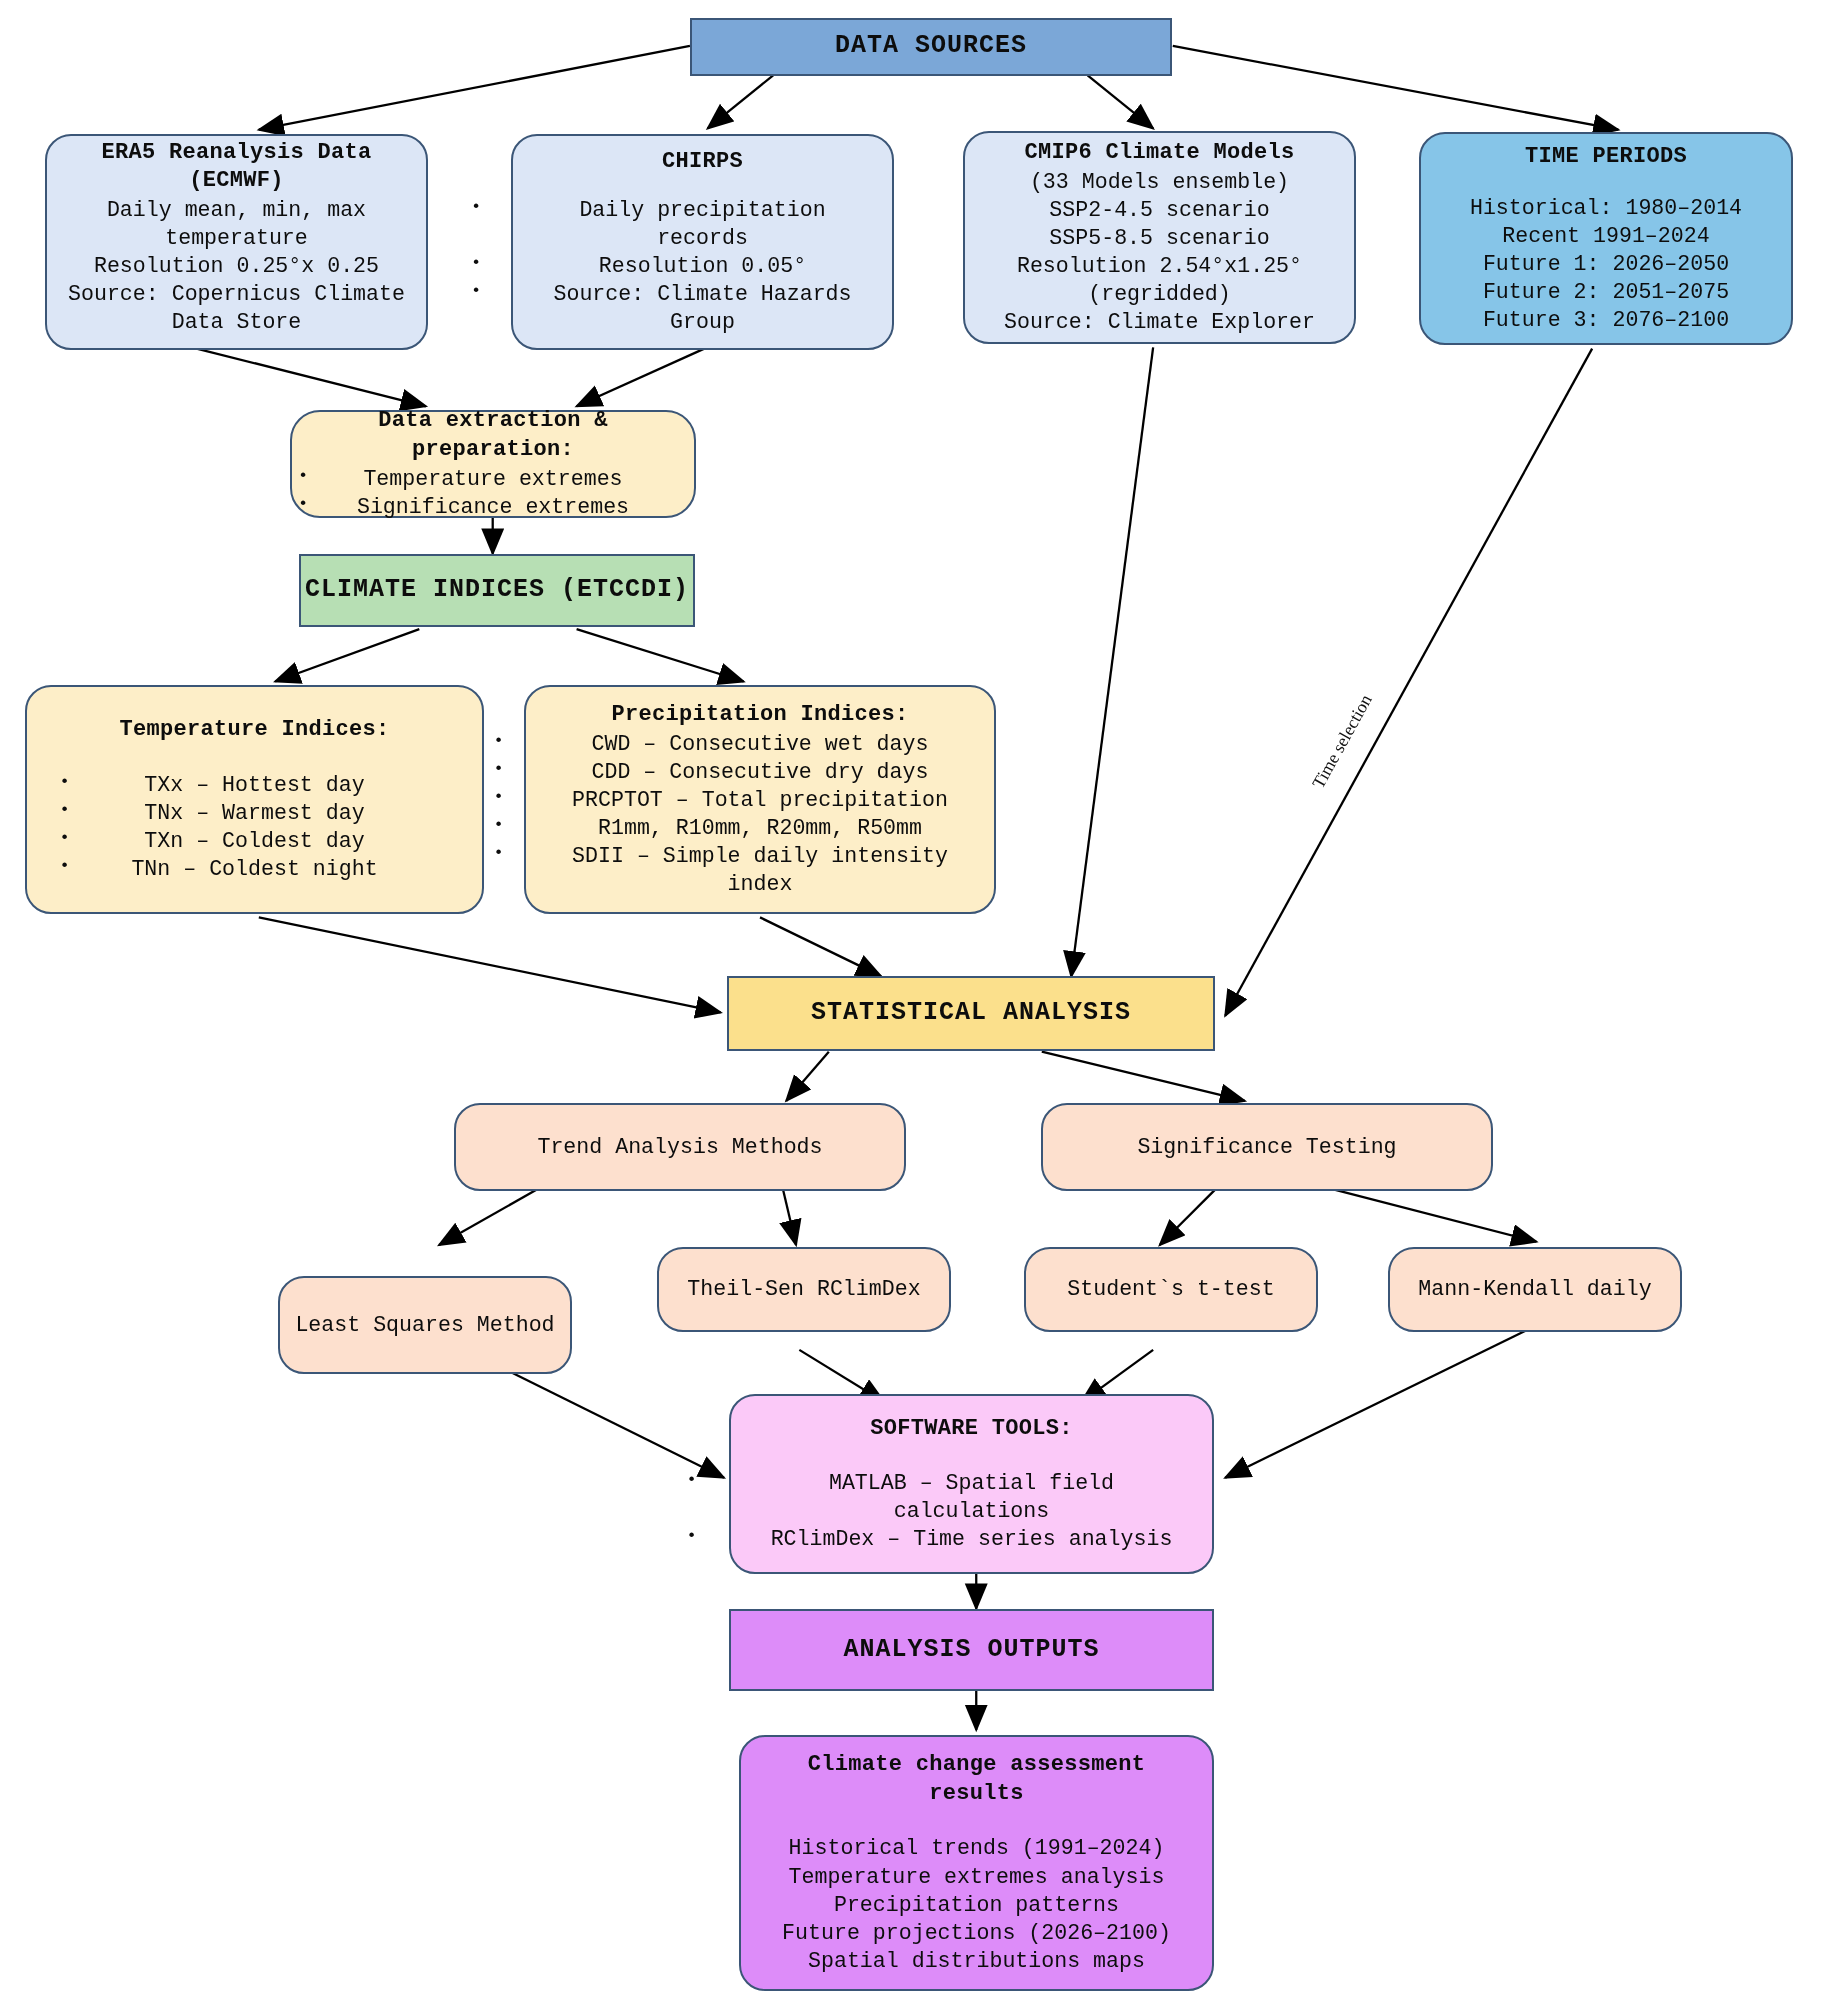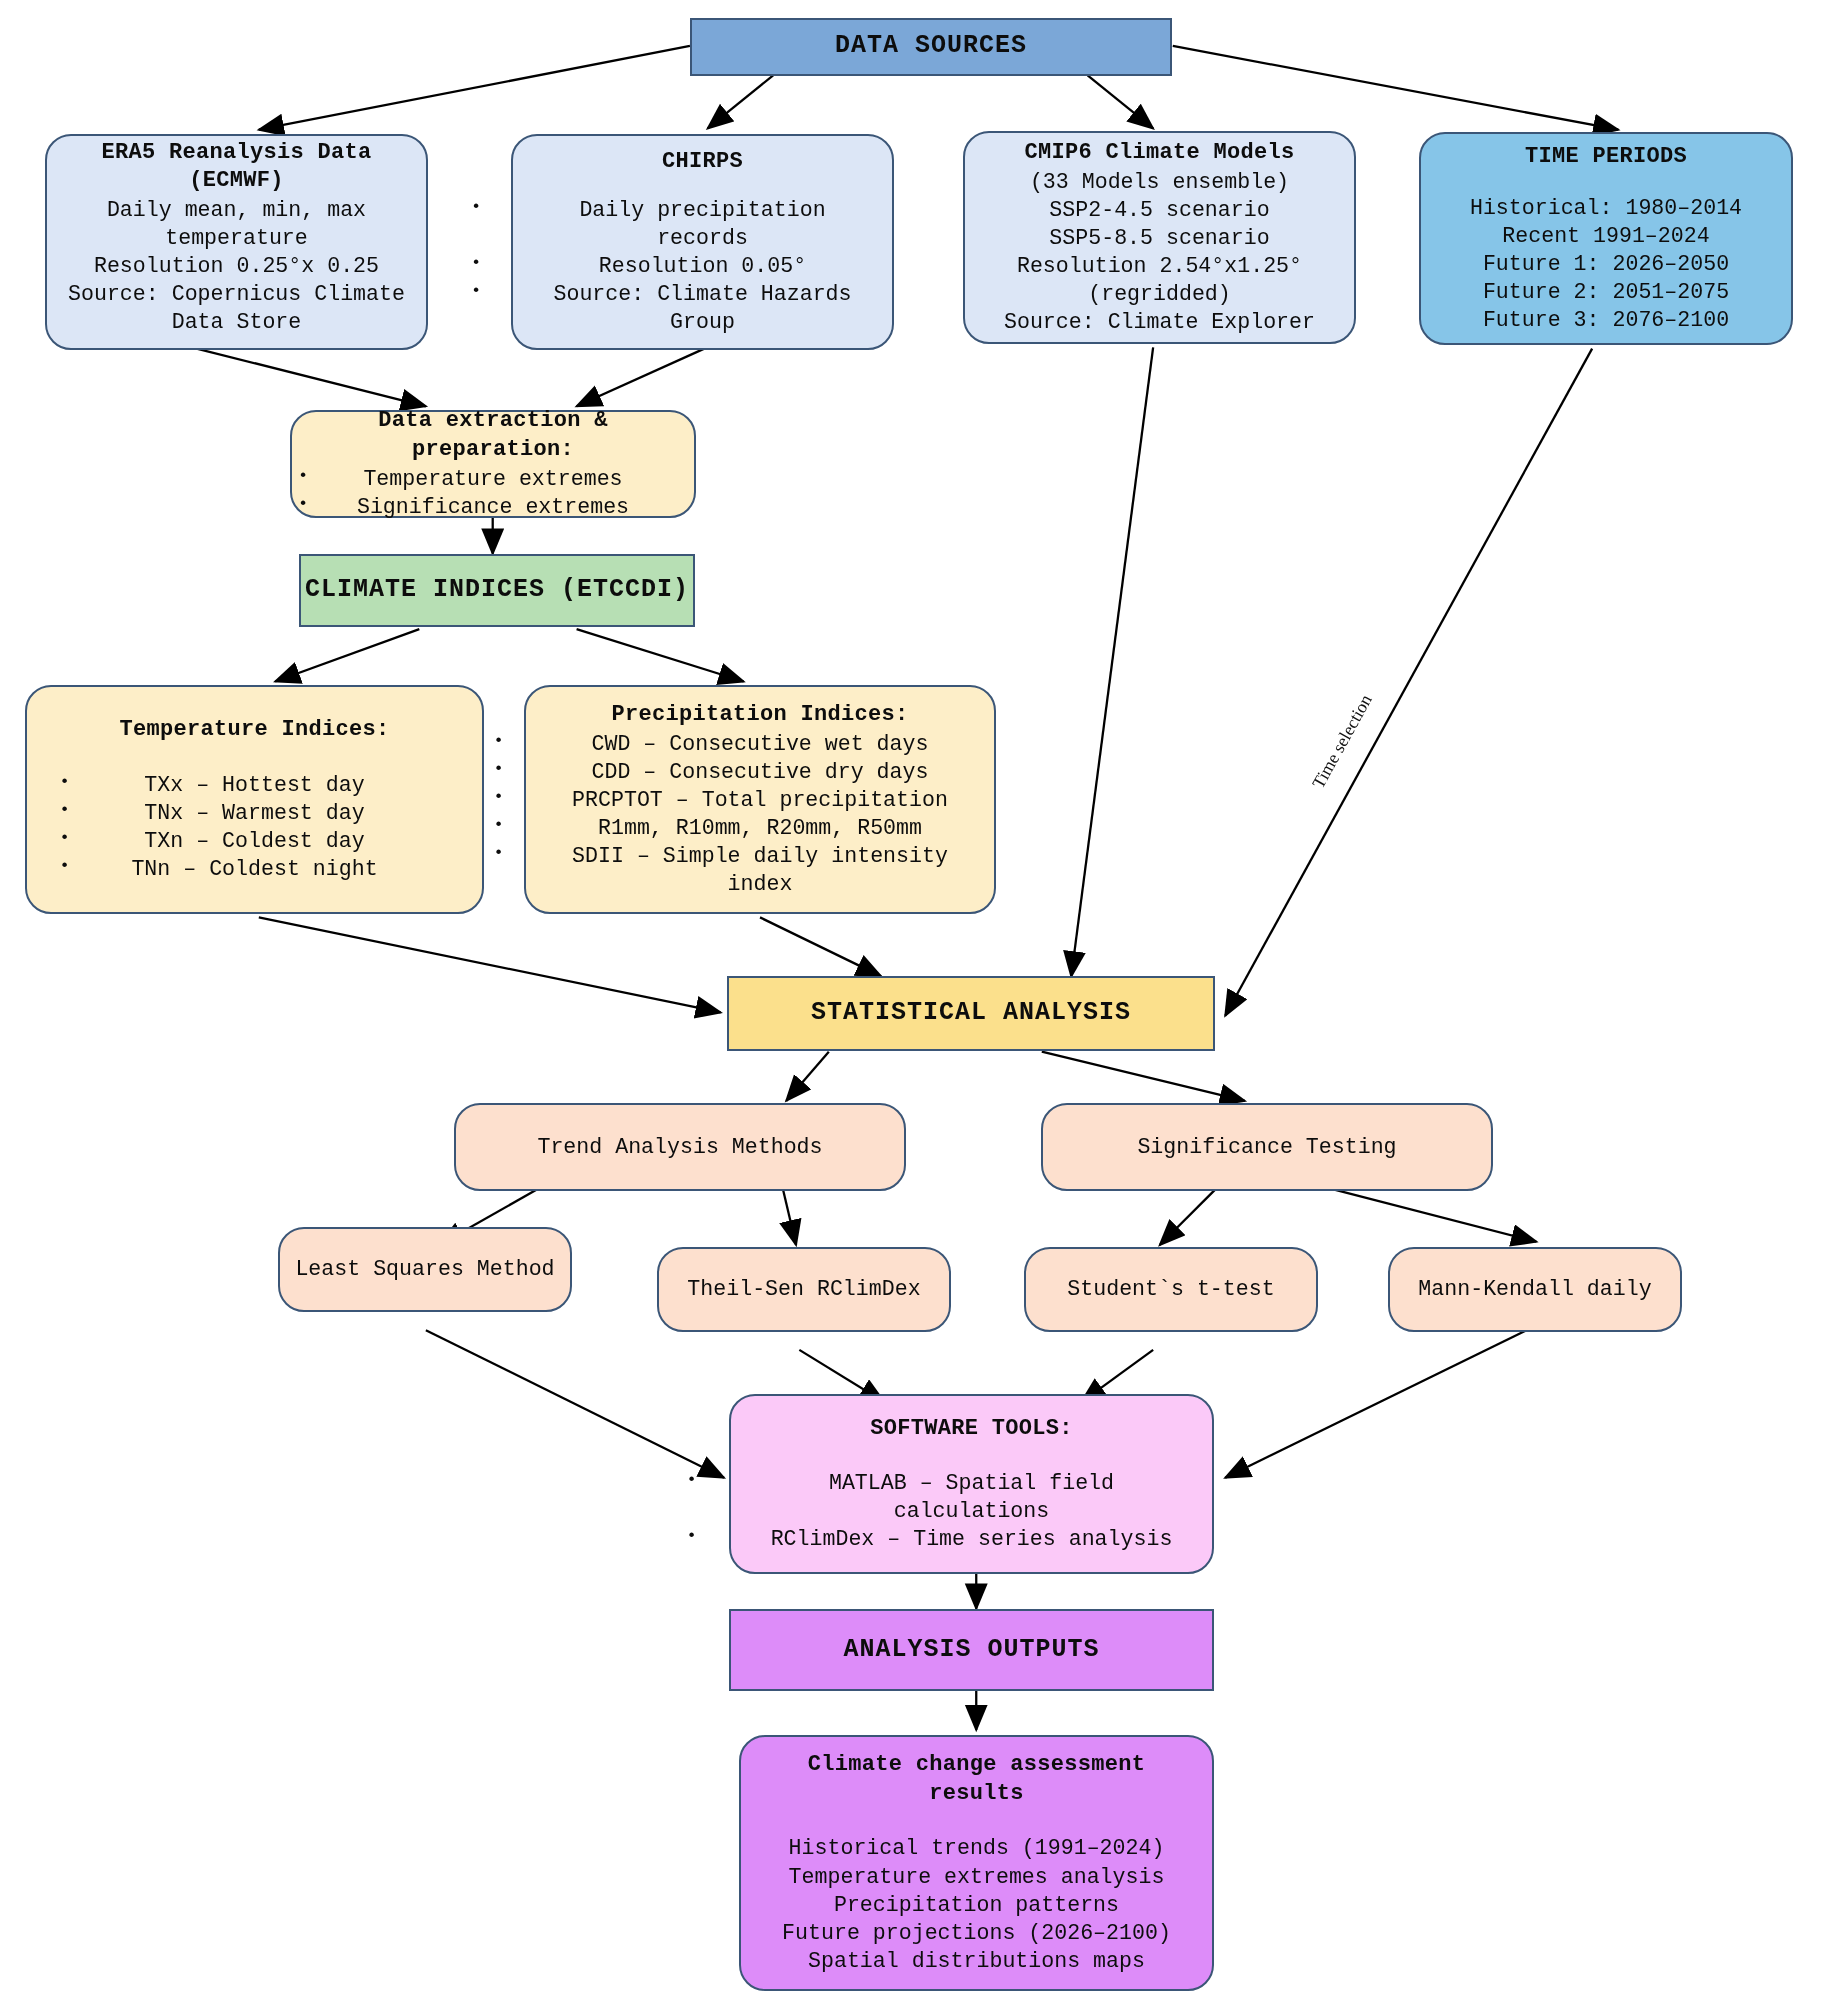--- a/index.html
+++ b/index.html
@@ -187,21 +187,21 @@
   <div class="node rounded c-blue-mid" style="left:1419px; top:132px; width:374px; height:213px; padding:9.2px 13px;">
     <div class="title">TIME PERIODS</div>
     <div class="spacer-md"></div>
     <div class="plain-line">Historical: 1980–2014</div>
     <div class="plain-line">Recent 1991–2024</div>
     <div class="plain-line">Future 1: 2026–2050</div>
     <div class="plain-line">Future 2: 2051–2075</div>
     <div class="plain-line">Future 3: 2076–2100</div>
   </div>
 
-  <div class="node rounded c-cream" style="left:290px; top:410px; width:406px; height:108px; padding:6.6px 15.7px;">
+  <div class="node rounded c-cream" style="left:290px; top:410px; width:406px; height:108px; padding:6.6px 15.7px;border-radius:30px;">
     <div class="title">Data extraction  &amp;  preparation:</div>
     <ul class="bullets bl-2">
       <li>Temperature extremes</li>
       <li>Significance extremes</li>
     </ul>
   </div>
 
   <div class="node sharp c-green" style="left:299px; top:554px; width:396px; height:73px;">
     <div class="title-lg">CLIMATE  INDICES  (ETCCDI)</div>
   </div>
@@ -233,21 +233,21 @@
   </div>
 
   <div class="node rounded c-peach" style="left:454px; top:1103px; width:452px; height:88px;">
     <div class="plain-line">Trend Analysis Methods</div>
   </div>
 
   <div class="node rounded c-peach" style="left:1041px; top:1103px; width:452px; height:88px;">
     <div class="plain-line">Significance Testing</div>
   </div>
 
-  <div class="node rounded c-peach" style="left:278px; top:1227px; width:294px; height:85px;">
+  <div class="node rounded c-peach" style="left:278px; top:1276px; width:294px; height:98px;">
     <div class="plain-line">Least Squares Method</div>
   </div>
 
   <div class="node rounded c-peach" style="left:657px; top:1247px; width:294px; height:85px;">
     <div class="plain-line">Theil-Sen RClimDex</div>
   </div>
 
   <div class="node rounded c-peach" style="left:1024px; top:1247px; width:294px; height:85px;">
     <div class="plain-line">Student`s t-test</div>
   </div>

